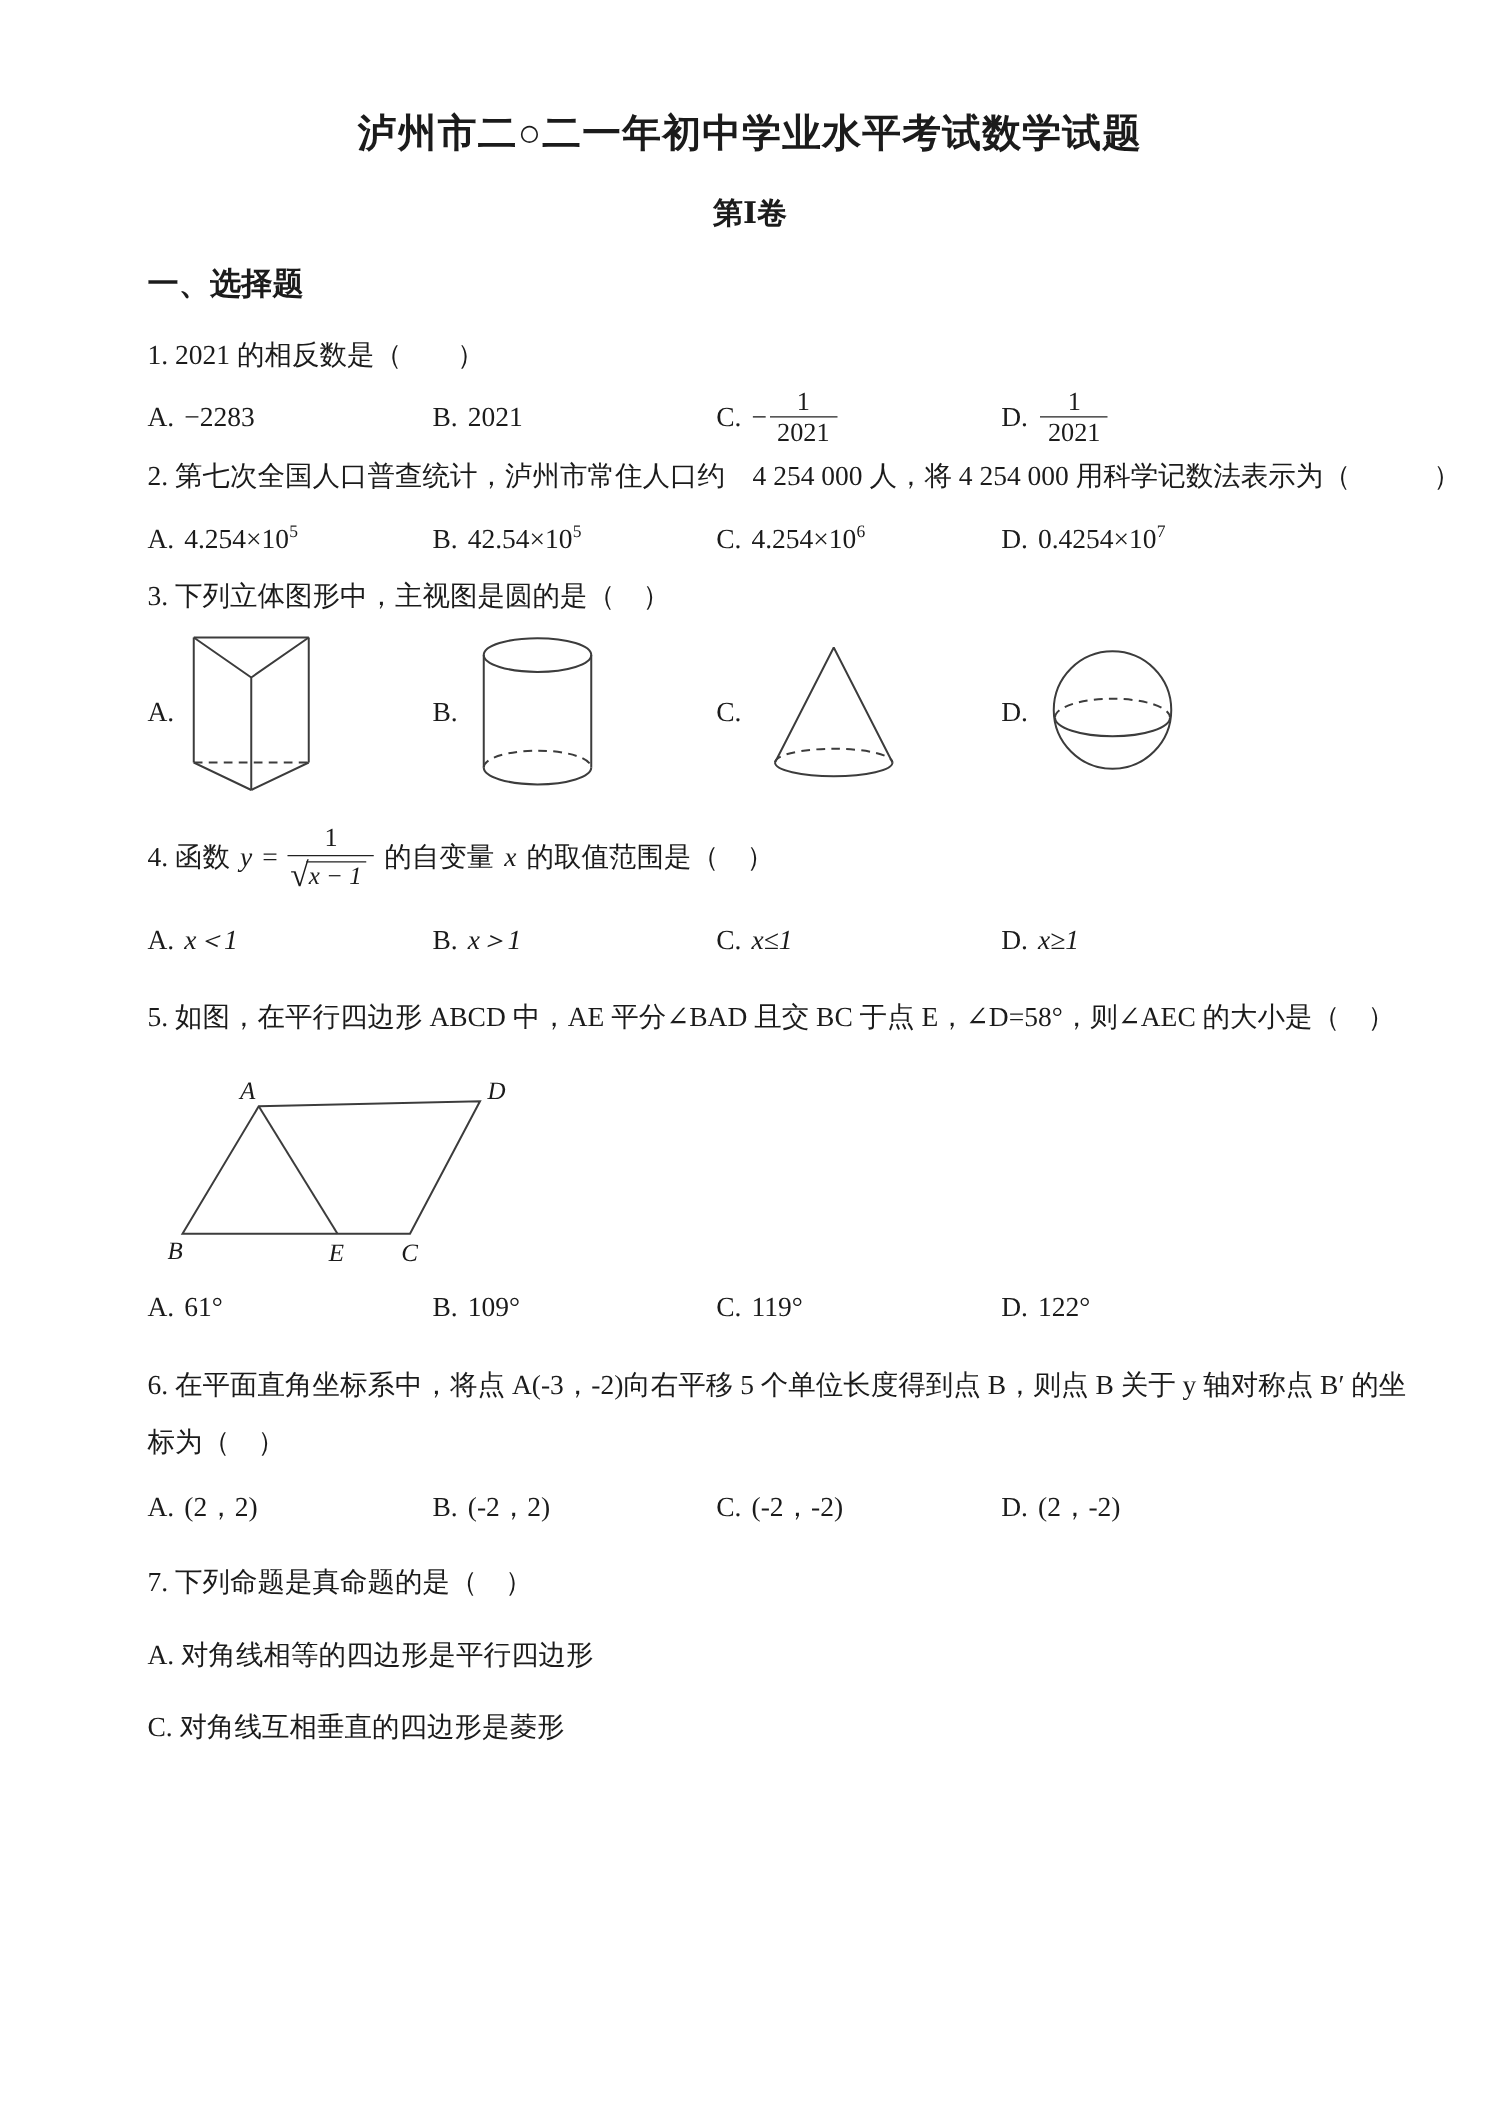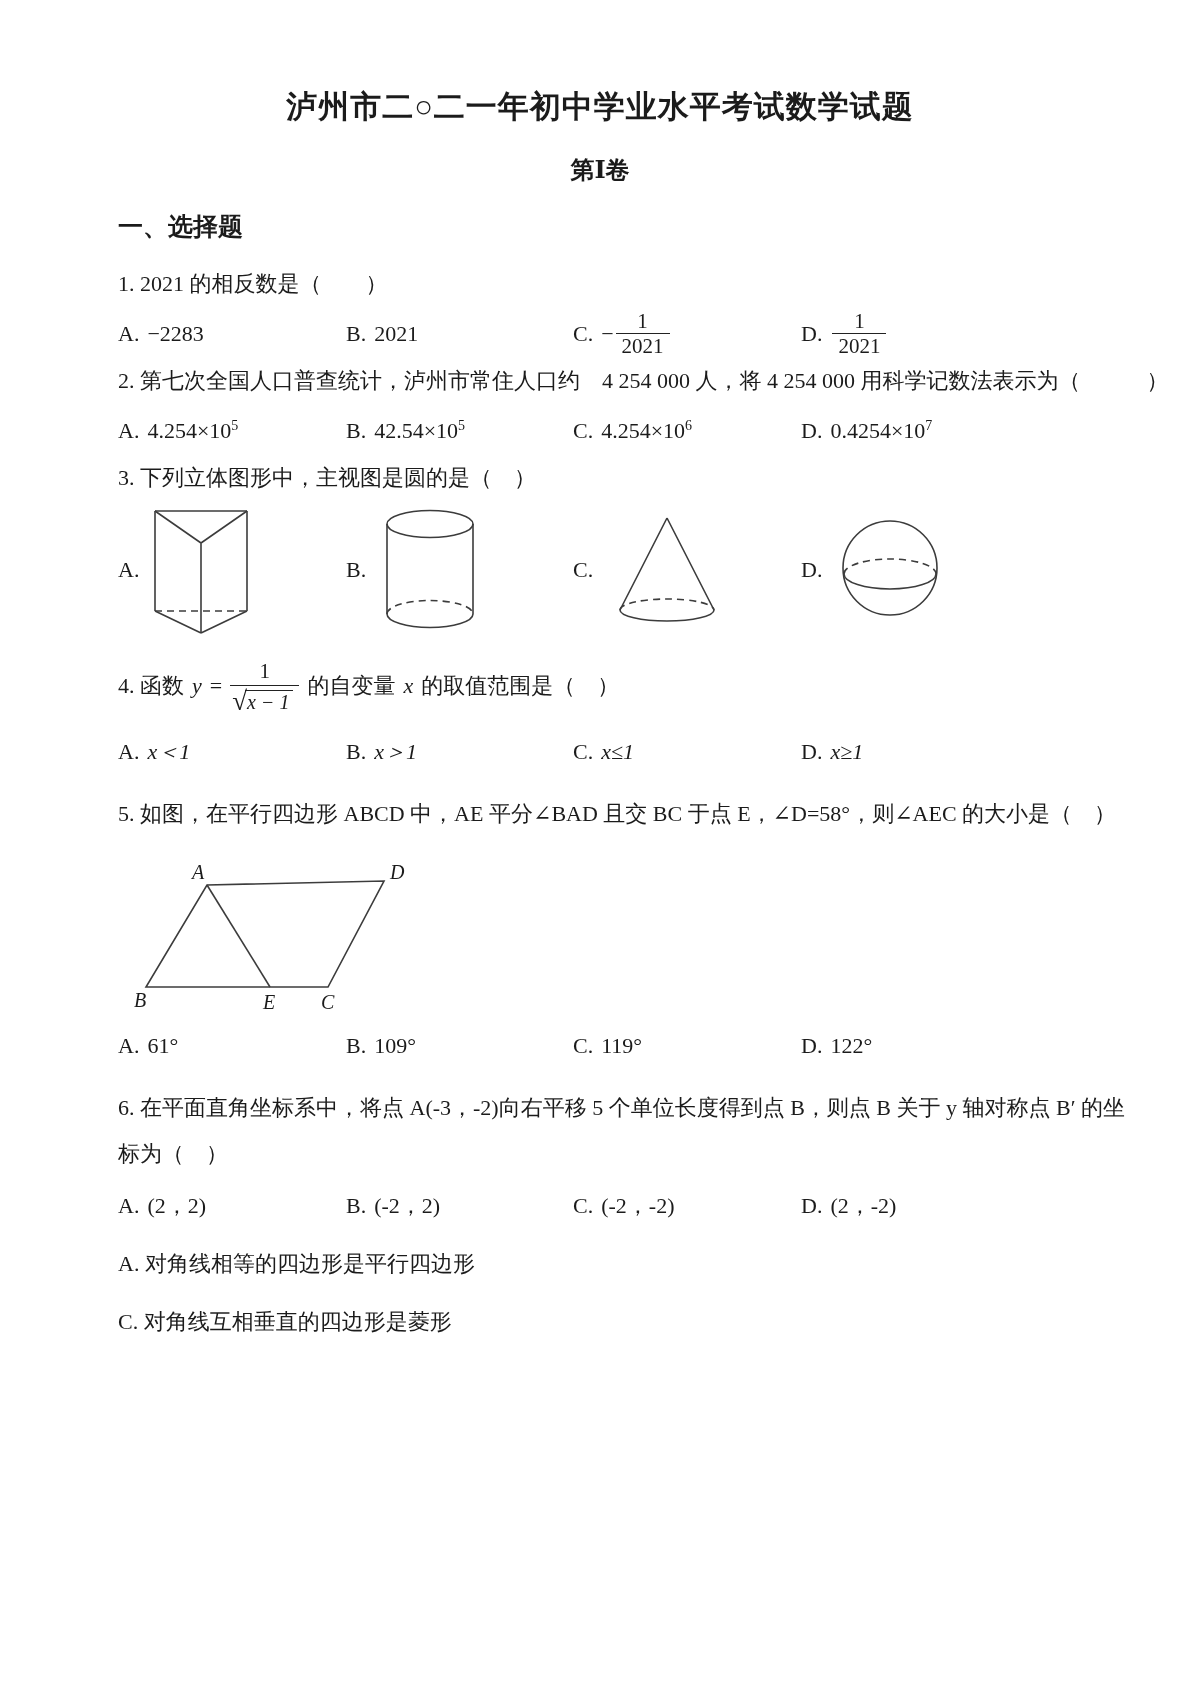--- a/index.html
+++ b/index.html
@@ -233,16 +233,17 @@
     <div class="opt">
       <span class="olabel">C.</span>
       <span>(-2，-2)</span>
     </div>
     <div class="opt">
       <span class="olabel">D.</span>
       <span>(2，-2)</span>
     </div>
   </div>
 
+  <div class="stem" style="margin-top:30px;">7. 下列命题是真命题的是（　）</div>
   <div class="q7opt">A. 对角线相等的四边形是平行四边形</div>
   <div class="q7opt">C. 对角线互相垂直的四边形是菱形</div>
 
 </div>
 
 </body></html>

